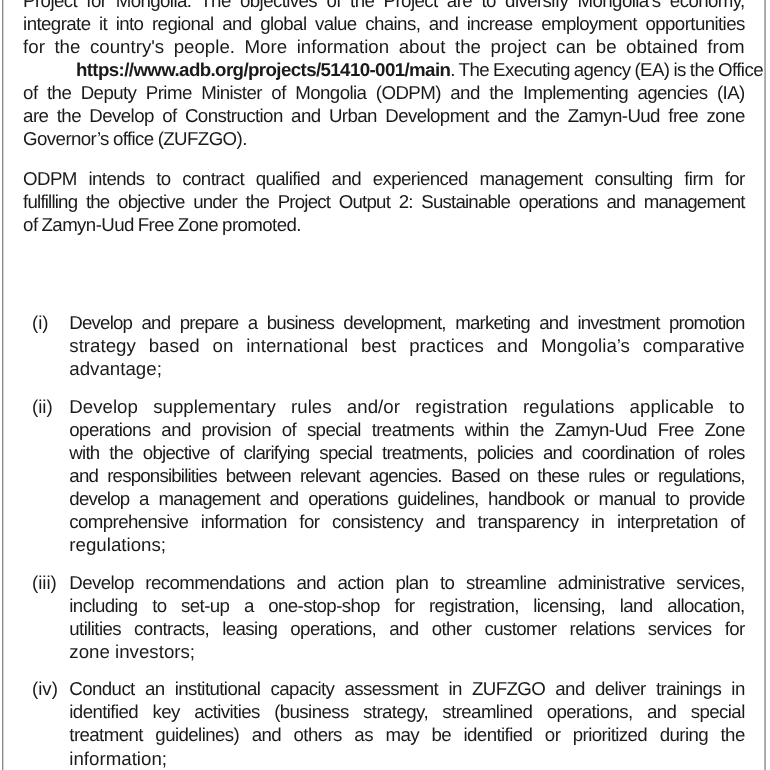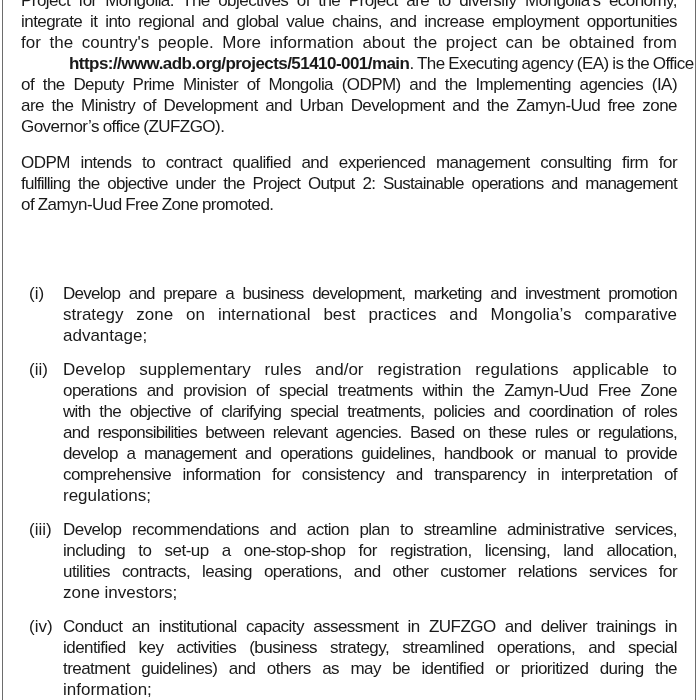--- a/index.html
+++ b/index.html
@@ -59,35 +59,35 @@
 <div class="page">
 
   <div>
     <div class="line body-line condensed" style="top: 0px; white-space: nowrap;">Project for Mongolia. The objectives of the Project are to diversify Mongolia’s economy,</div>
     <div class="line body-line condensed" style="top: 21px; white-space: nowrap;">integrate it into regional and global value chains, and increase employment opportunities</div>
     <div class="line body-line" style="top: 42px; white-space: nowrap;">for the country's people. More information about the project can be obtained from</div>
     <div class="line body-line condensed" style="top: 63px; text-align-last: left; white-space: nowrap;">
       <span class="bold">https://www.adb.org/projects/51410-001/main</span><span>. The Executing agency (EA) is the Office</span>
     </div>
     <div class="line body-line condensed" style="top: 84px; white-space: nowrap;">of the Deputy Prime Minister of Mongolia (ODPM) and the Implementing agencies (IA)</div>
-    <div class="line body-line condensed" style="top: 105px; white-space: nowrap;">are the Ministry of Development and Urban Development and the Zamyn-Uud free zone</div>
+    <div class="line body-line condensed" style="top: 105px; white-space: nowrap;">are the Develop of Construction and Urban Development and the Zamyn-Uud free zone</div>
     <div class="line body-line condensed last" style="top: 126px; white-space: nowrap;">Governor’s office (ZUFZGO).</div>
   </div>
 
   <div>
     <div class="line body-line condensed" style="top: 162px; white-space: nowrap;">ODPM intends to contract qualified and experienced management consulting firm for</div>
     <div class="line body-line condensed" style="top: 183px; letter-spacing: -0.75px; word-spacing: -1px; white-space: nowrap;">fulfilling the objective under the Project Output 2: Sustainable operations and management</div>
     <div class="line body-line condensed last" style="top: 204px; white-space: nowrap;">of Zamyn-Uud Free Zone promoted.</div>
   </div>
 
 
   <div>
     <div class="marker" style="top:293px;">(i)</div>
     <div class="line item-line condensed" style="top: 293px; letter-spacing: -0.75px; word-spacing: -1px; white-space: nowrap;">Develop and prepare a business development, marketing and investment promotion</div>
-    <div class="line item-line" style="top: 314px; white-space: nowrap;">strategy zone on international best practices and Mongolia’s comparative</div>
+    <div class="line item-line" style="top: 314px; white-space: nowrap;">strategy based on international best practices and Mongolia’s comparative</div>
     <div class="line item-line last" style="top: 335px; white-space: nowrap;">advantage;</div>
   </div>
 
   <div>
     <div class="marker" style="top:369px;">(ii)</div>
     <div class="line item-line" style="top: 369px; white-space: nowrap;">Develop supplementary rules and/or registration regulations applicable to</div>
     <div class="line item-line condensed" style="top: 390px; white-space: nowrap;">operations and provision of special treatments within the Zamyn-Uud Free Zone</div>
     <div class="line item-line condensed" style="top: 411px; letter-spacing: -0.7px; white-space: nowrap;">with the objective of clarifying special treatments, policies and coordination of roles</div>
     <div class="line item-line condensed" style="top: 432px; letter-spacing: -0.75px; word-spacing: -1px; white-space: nowrap;">and responsibilities between relevant agencies. Based on these rules or regulations,</div>
     <div class="line item-line condensed" style="top: 453px; letter-spacing: -0.7px; white-space: nowrap;">develop a management and operations guidelines, handbook or manual to provide</div>

